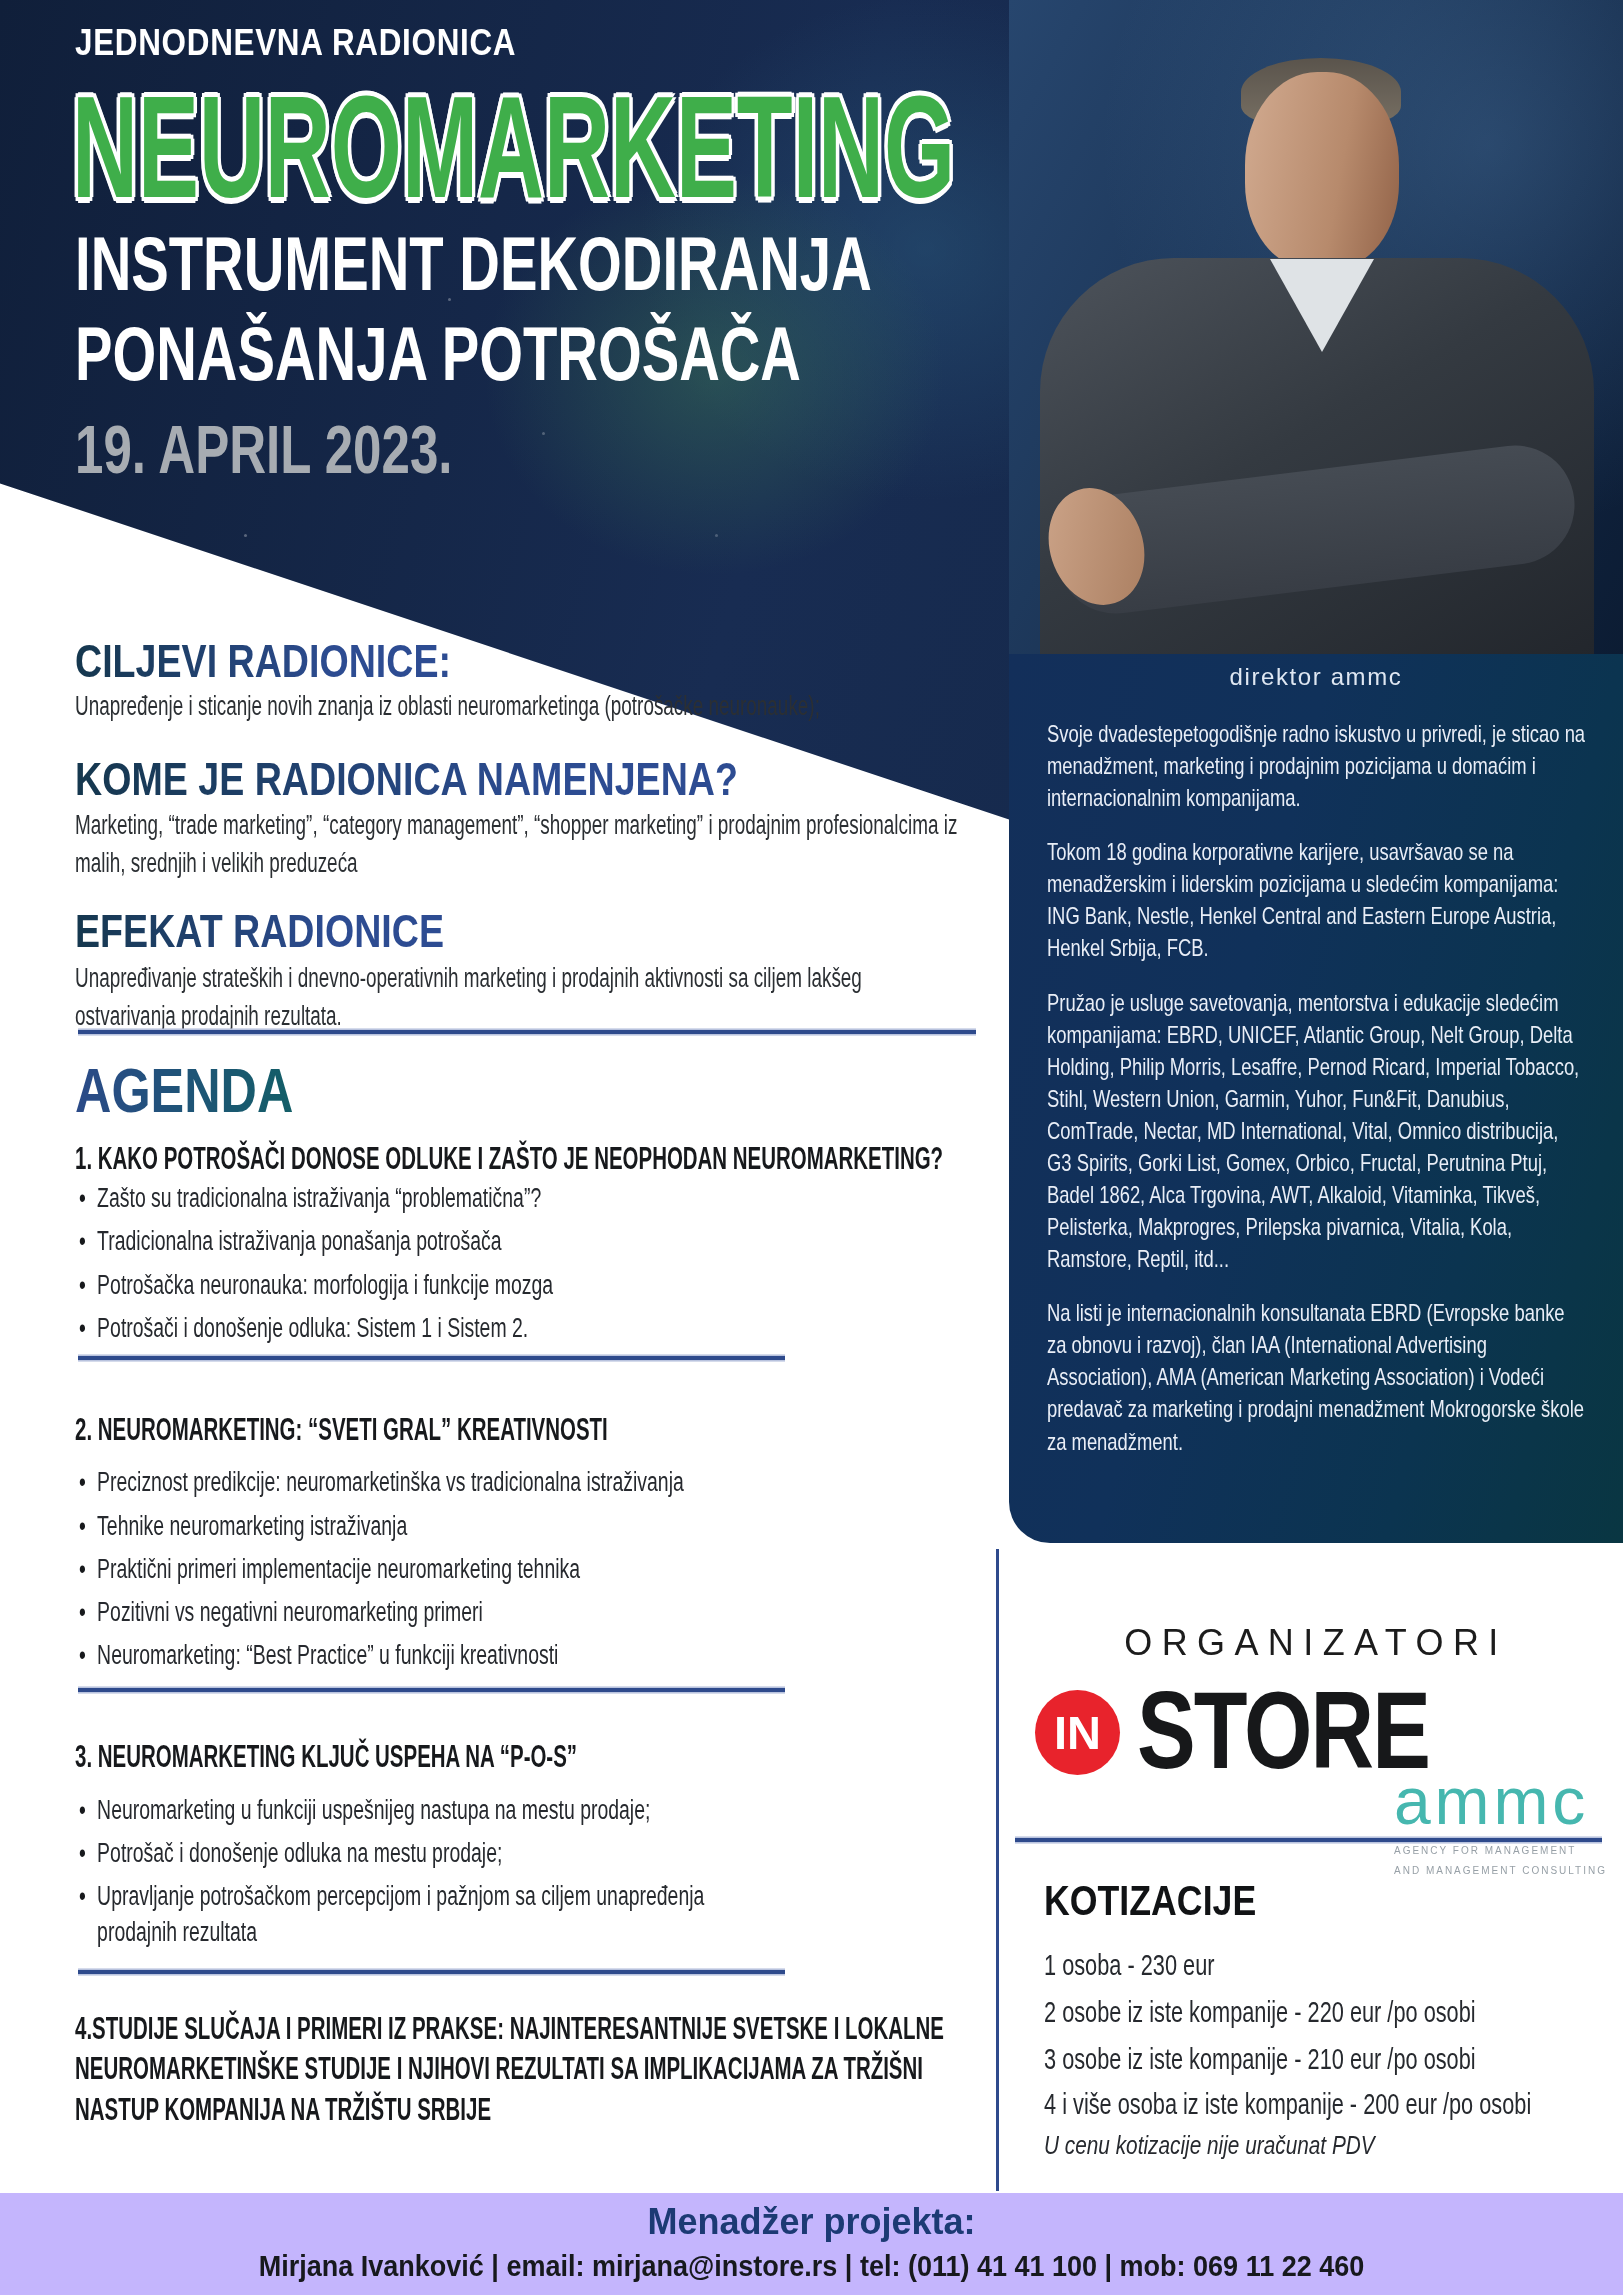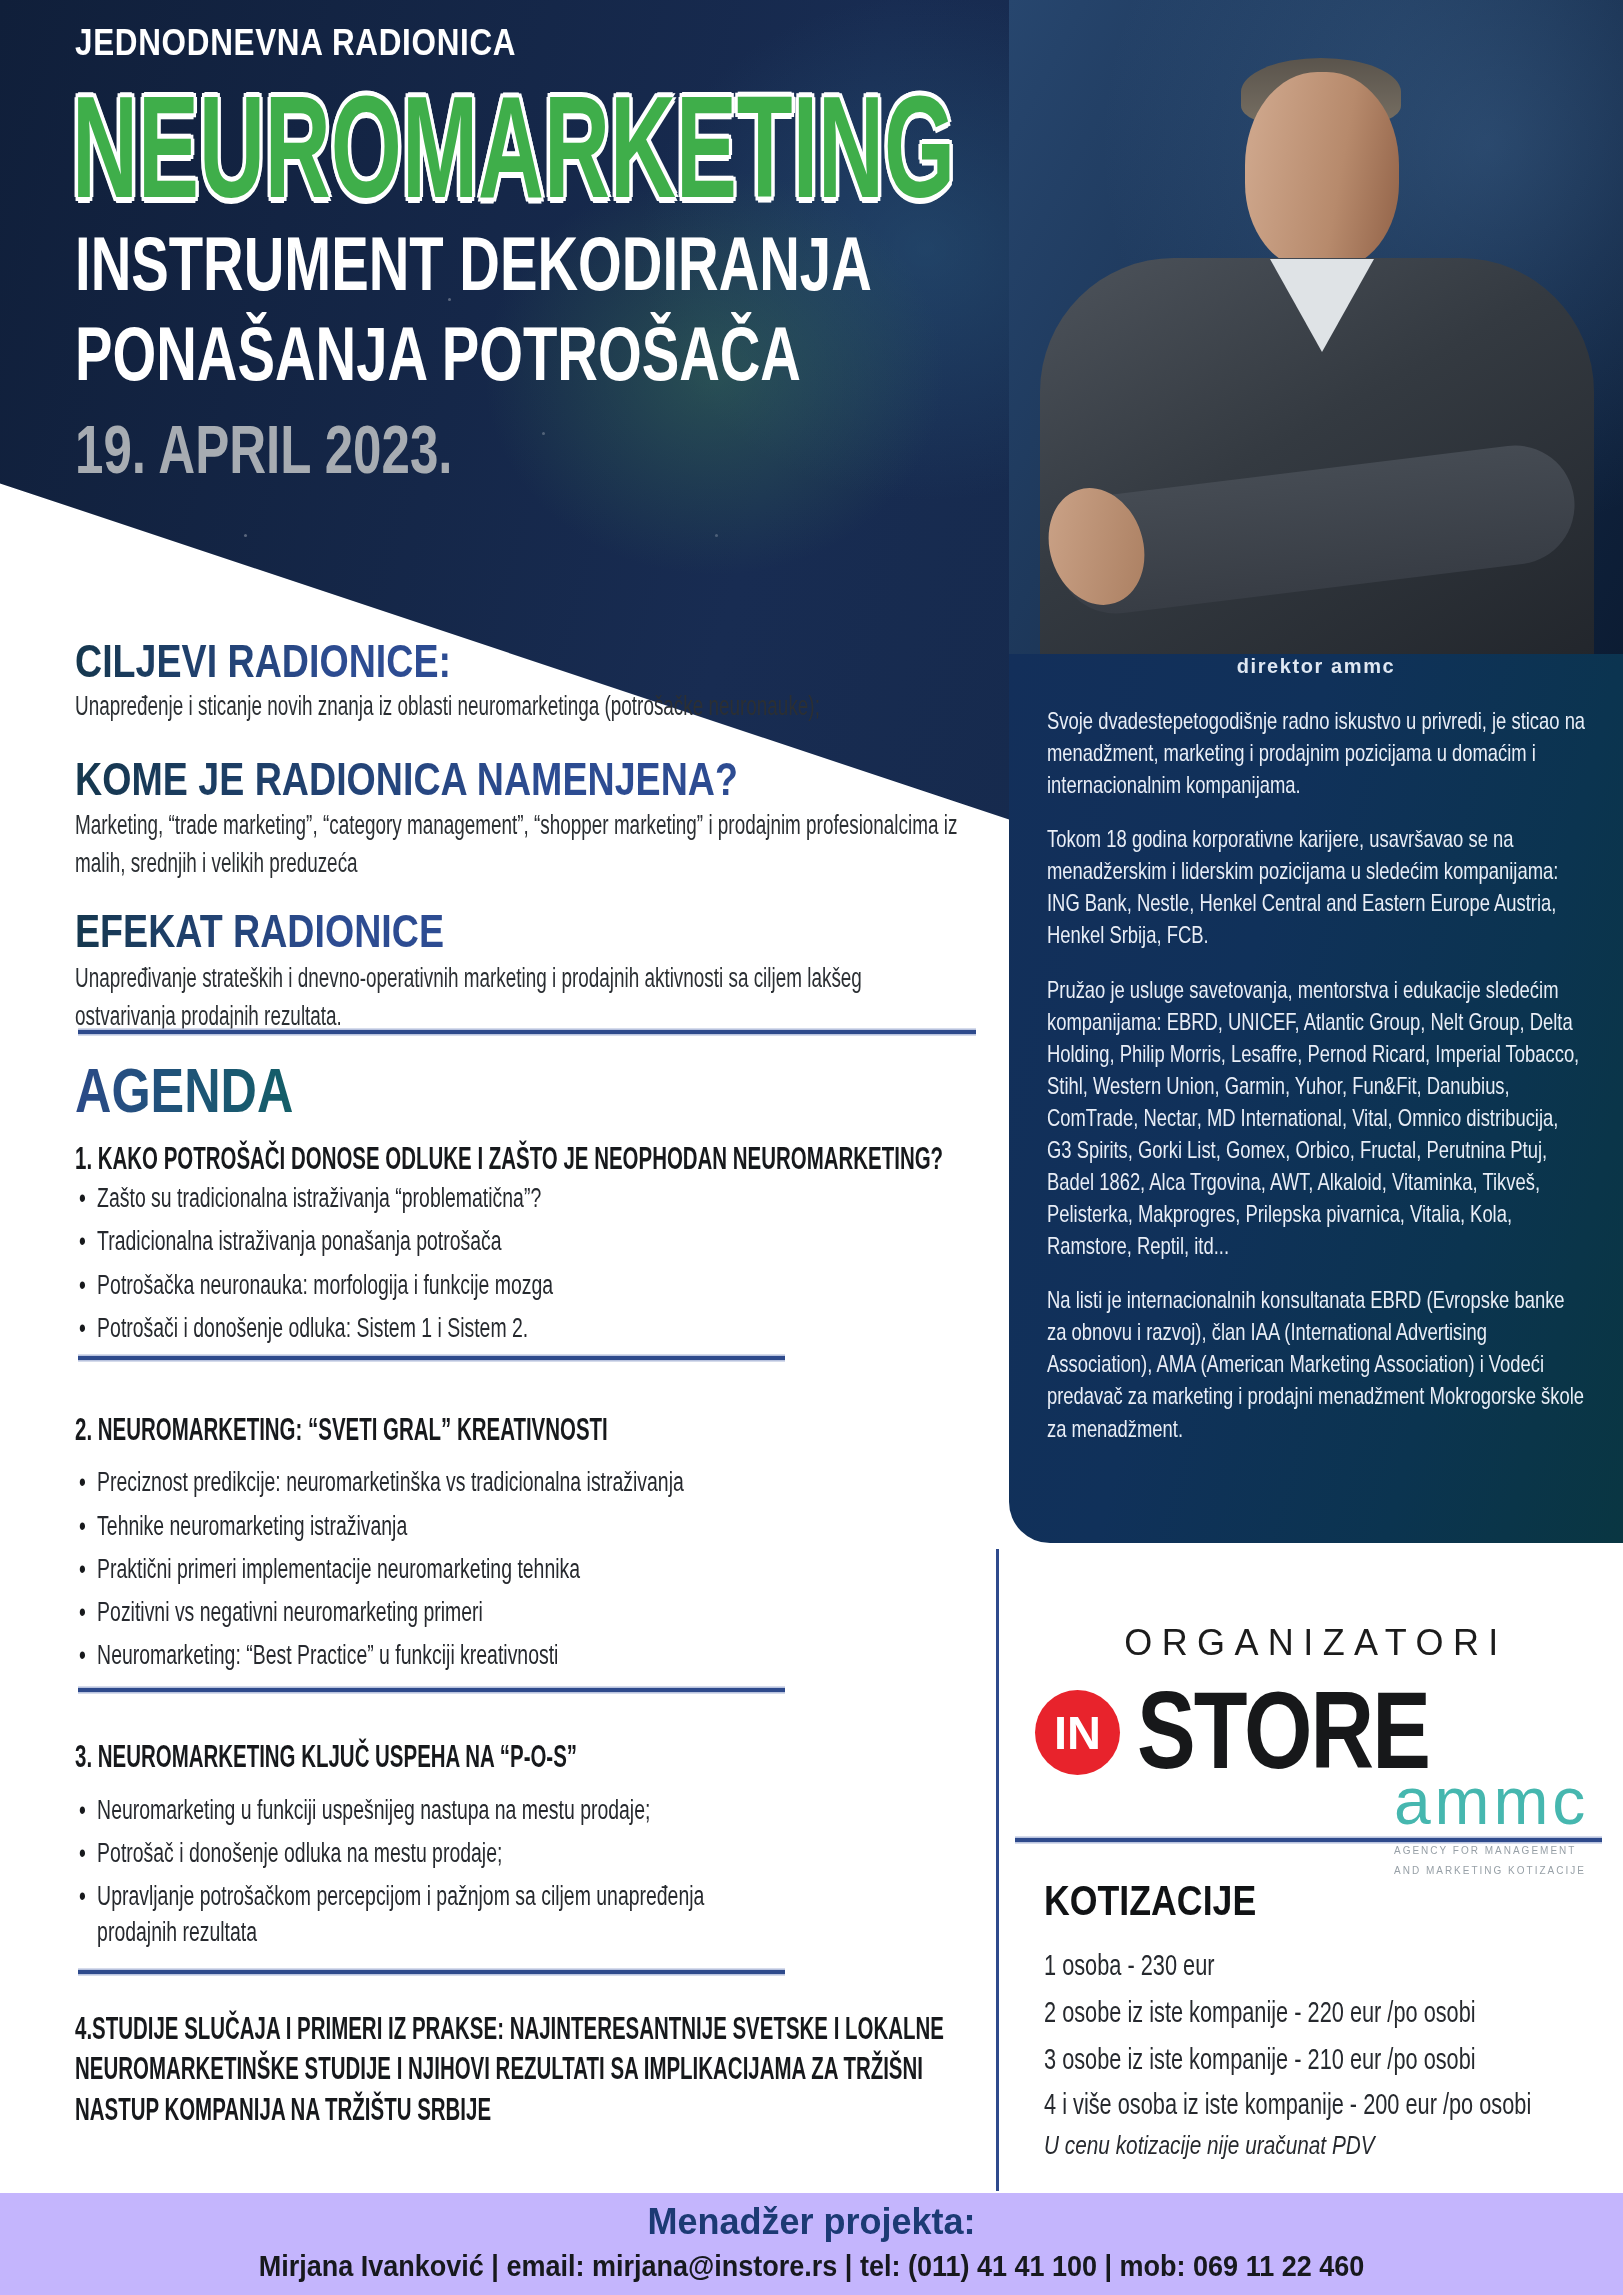--- a/index.html
+++ b/index.html
@@ -68,21 +68,21 @@
   .ph-hand { position:absolute; left:41px; top:487px; width:93px; height:119px;
     background:linear-gradient(120deg,#cda58a,#a97d5f); border-radius:50%; transform:rotate(-18deg); }
 
   
   .bio-panel {
     left:1009px; top:654px; width:614px; height:889px;
     background:linear-gradient(105deg, #132f5a 0%, #10315a 38%, #0b3450 72%, #093642 100%);
     border-radius:0 0 0 41px; color:#e9eef7; overflow:hidden;
   }
   .bio-name { margin-top:17.3px; text-align:center; font-size:49px; font-weight:800; color:#ffffff; }
-  .bio-role { text-align:center; font-size:20px; font-weight:700; color:#dfe7f2; margin-top:1px; letter-spacing:1.6px; }
+  .bio-role { text-align:center; font-size:24px; font-weight:400; color:#dfe7f2; margin-top:9px; letter-spacing:1.6px; }
   .bio-text {
     margin:27px 0 0 38px; width:691px; transform:scaleX(.78); transform-origin:0 0;
     font-size:23.6px; line-height:1.36; color:#e9eef7;
   }
   .bio-text p { margin-bottom:22px; }
 
   
   .sec-h {
     font-size:47px; font-weight:800; white-space:nowrap;
     transform:scaleX(.8); transform-origin:0 0;
@@ -255,21 +255,21 @@
 
   <div class="abs in-circle">
       <span>IN</span>
     </div>
   <div class="abs store-word">STORE</div>
 
   <div class="abs ammc-box">
     <div class="ammc-word">ammc</div>
     <div class="ammc-sub">
       <div>AGENCY FOR MANAGEMENT</div>
-      <div>AND MARKETING KOTIZACIJE</div>
+      <div>AND MANAGEMENT CONSULTING</div>
     </div>
   </div>
 
   <div class="abs hr hr-right"></div>
 
   <div class="abs kot-h">KOTIZACIJE</div>
   <div class="abs price" style="top:1949px;">1 osoba - 230 eur</div>
   <div class="abs price" style="top:1996px;">2 osobe iz iste kompanije - 220 eur /po osobi</div>
   <div class="abs price" style="top:2043px;">3 osobe iz iste kompanije - 210 eur /po osobi</div>
   <div class="abs price" style="top:2088px;">4 i više osoba iz iste kompanije - 200 eur /po osobi</div>

